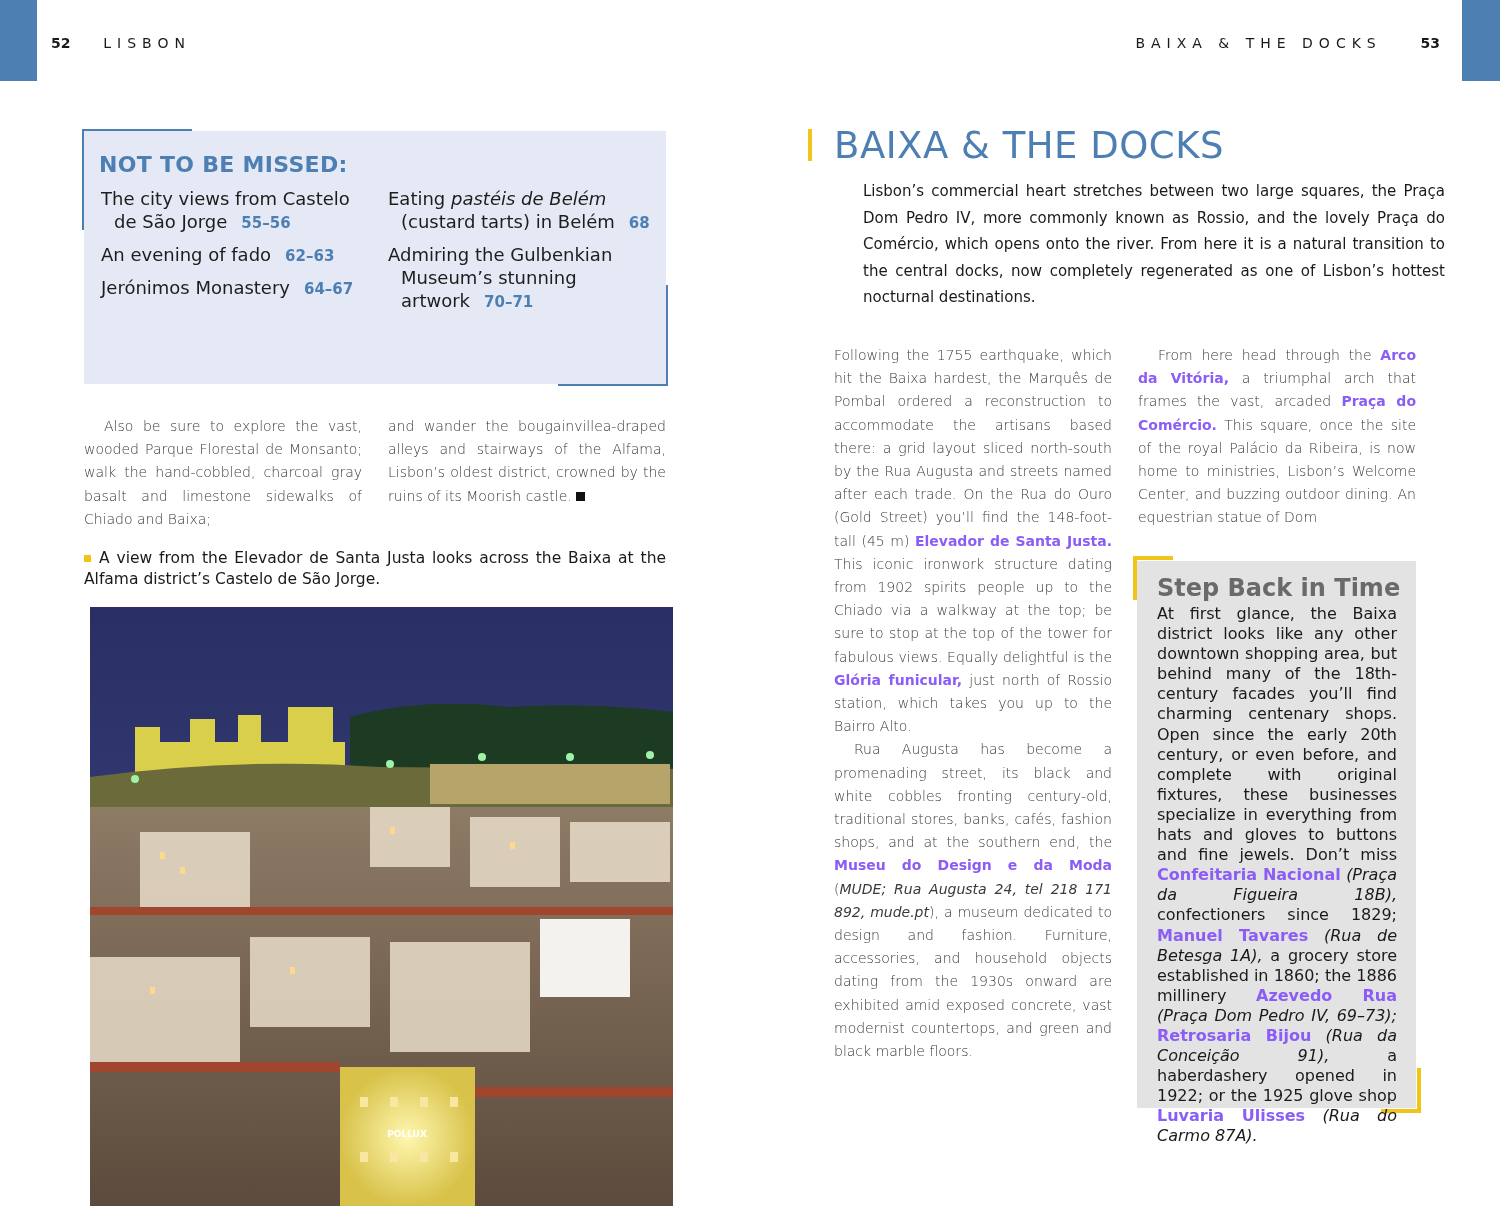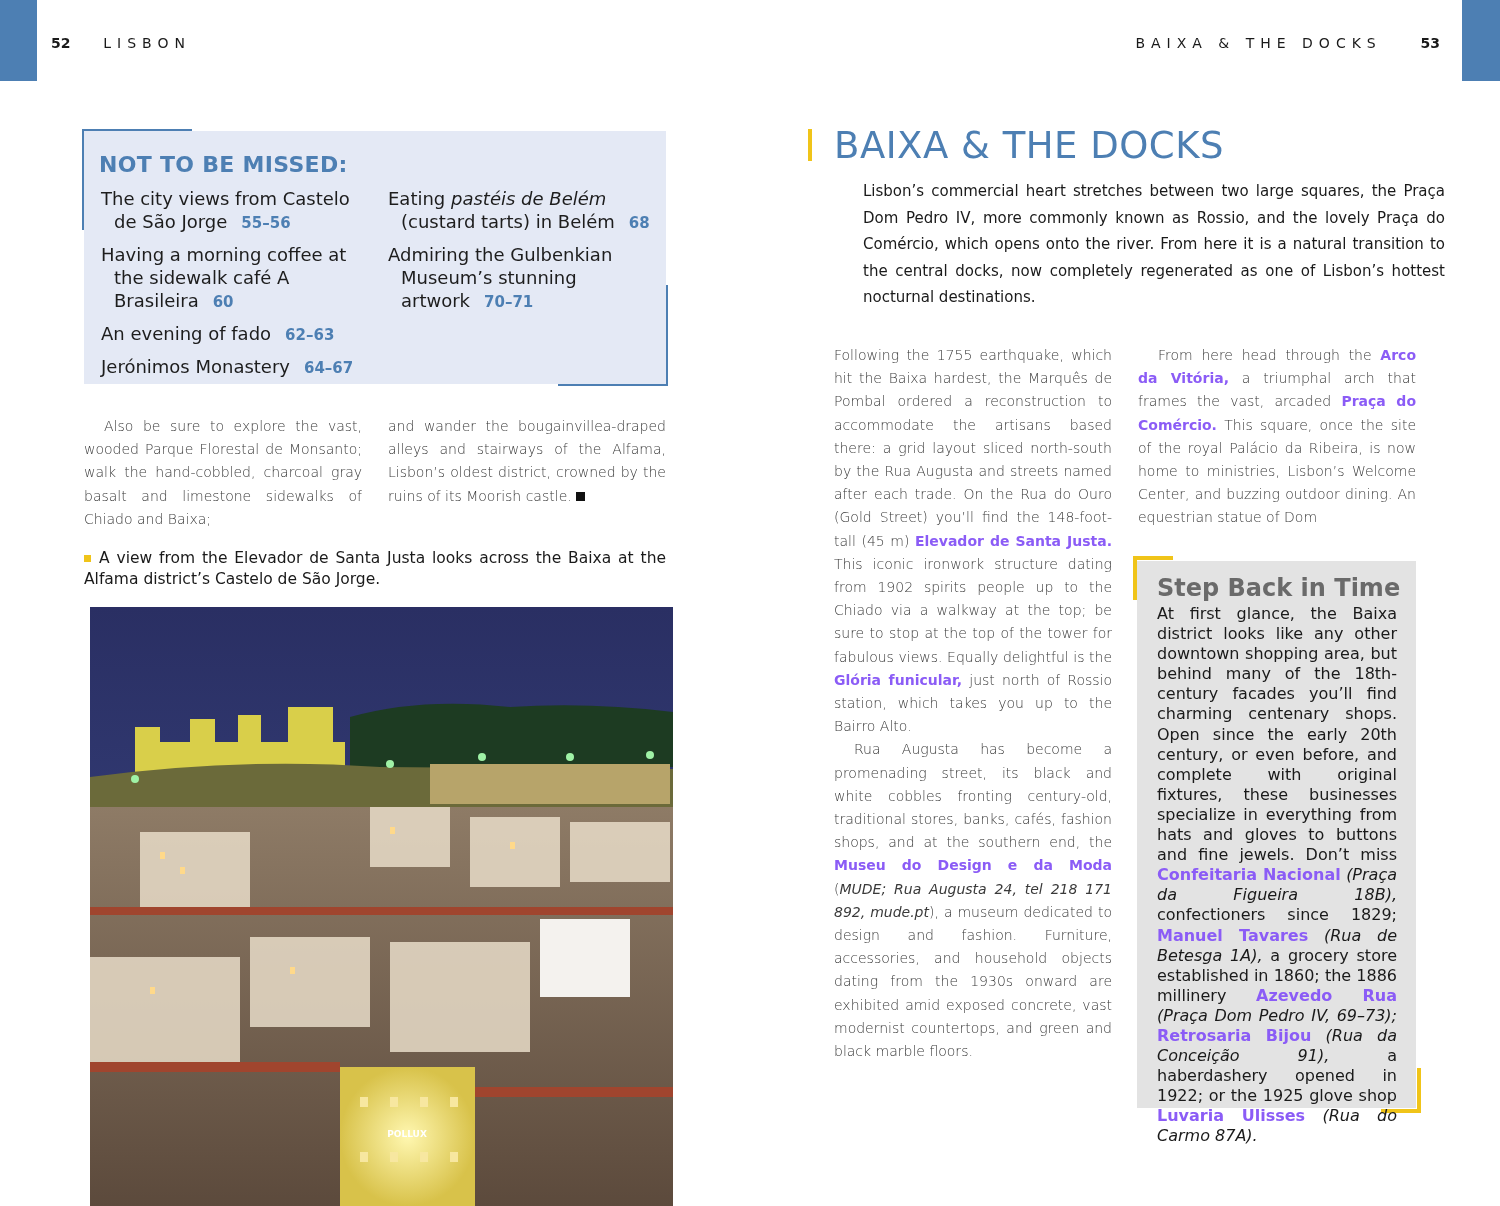--- a/index.html
+++ b/index.html
@@ -79,21 +79,20 @@
 
 <div class="abs ntbm"></div>
 <div class="abs ntbm-tl-h"></div>
 <div class="abs ntbm-tl-v"></div>
 <div class="abs ntbm-br-h"></div>
 <div class="abs ntbm-br-v"></div>
 <div class="abs ntbm-title">NOT TO BE MISSED:</div>
 
 <div class="abs ntbm-col" id="ntbm-col1">
   <div class="item"><span>The city views from Castelo de São Jorge</span><span class="pg">55–56</span></div>
-  <div class="item"><span>Having a morning coffee at the sidewalk café A Brasileira</span><span class="pg">60</span></div>
   <div class="item"><span>An evening of fado</span><span class="pg">62–63</span></div>
   <div class="item"><span>Jerónimos Monastery</span><span class="pg">64–67</span></div>
 </div>
 <div class="abs ntbm-col" id="ntbm-col2">
   <div class="item"><span>Eating </span><span class="it">pastéis de Belém</span><span> (custard tarts) in Belém</span><span class="pg">68</span></div>
   <div class="item"><span>Admiring the Gulbenkian Museum’s stunning artwork</span><span class="pg">70–71</span></div>
 </div>
 
 <div class="abs body-txt indent" id="also-col1">Also be sure to explore the vast, wooded Parque Florestal de Monsanto; walk the hand-cobbled, charcoal gray basalt and limestone sidewalks of Chiado and Baixa;</div>
 <div class="abs body-txt" id="also-col2"><span>and wander the bougainvillea-draped alleys and stairways of the Alfama, Lisbon’s oldest district, crowned by the ruins of its Moorish castle.</span><span class="endmark"></span></div>

